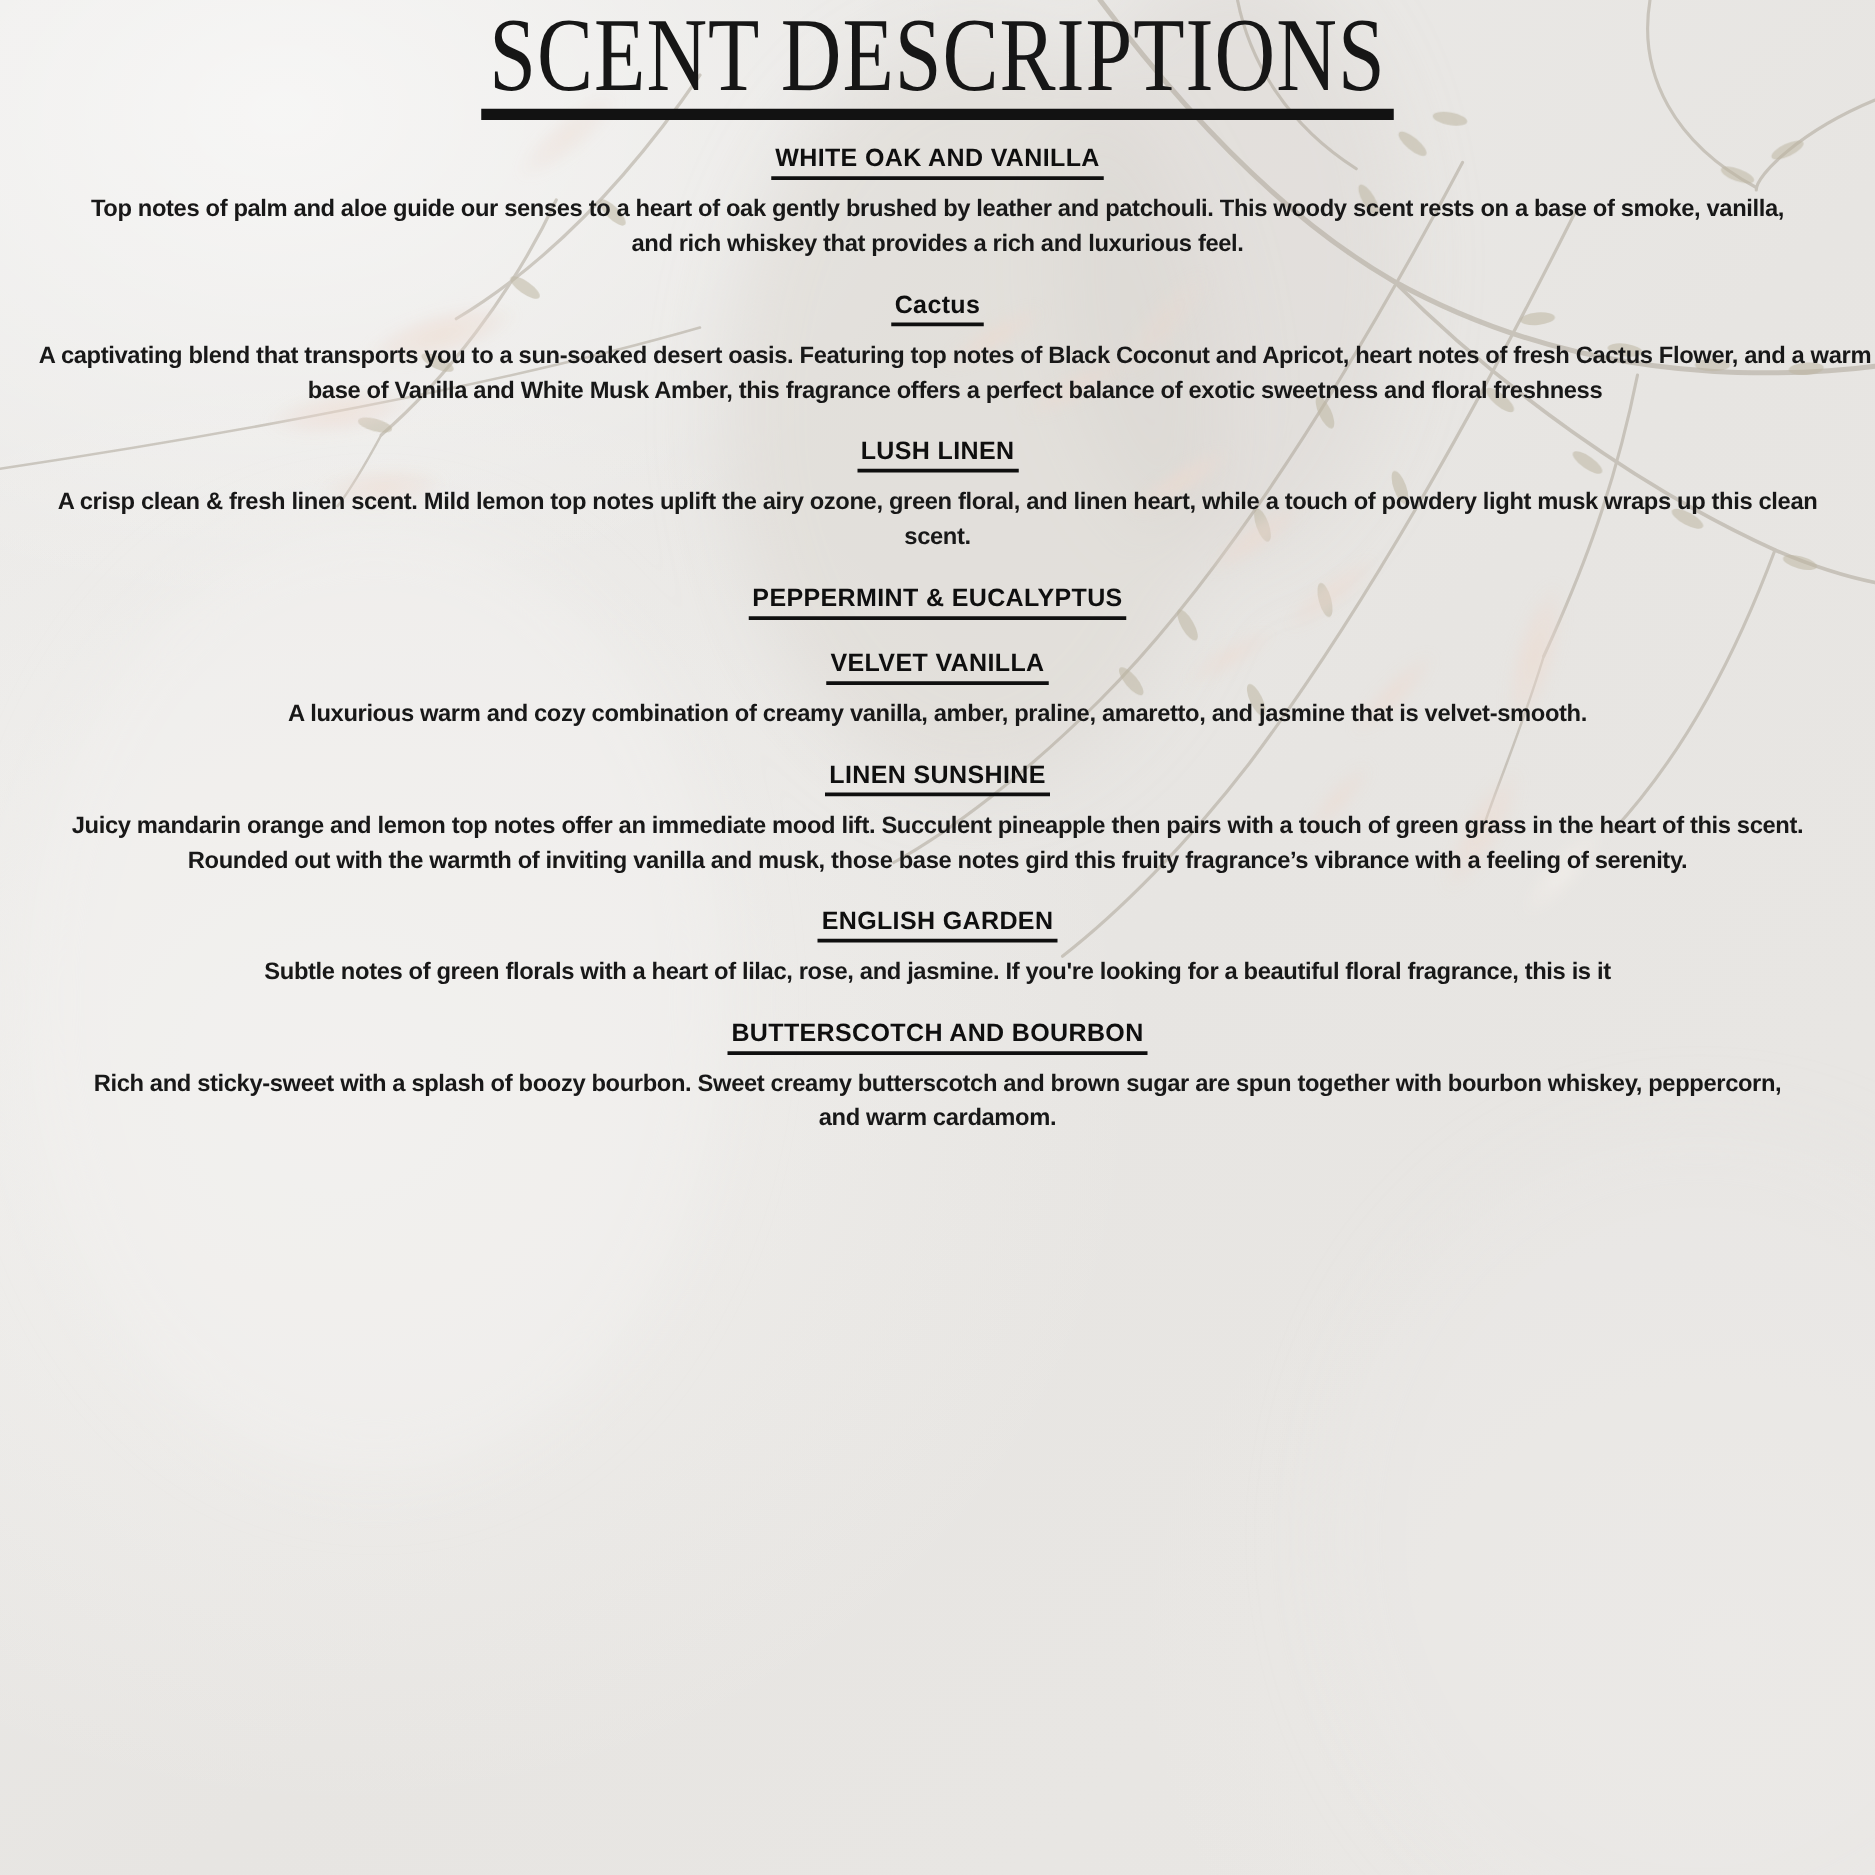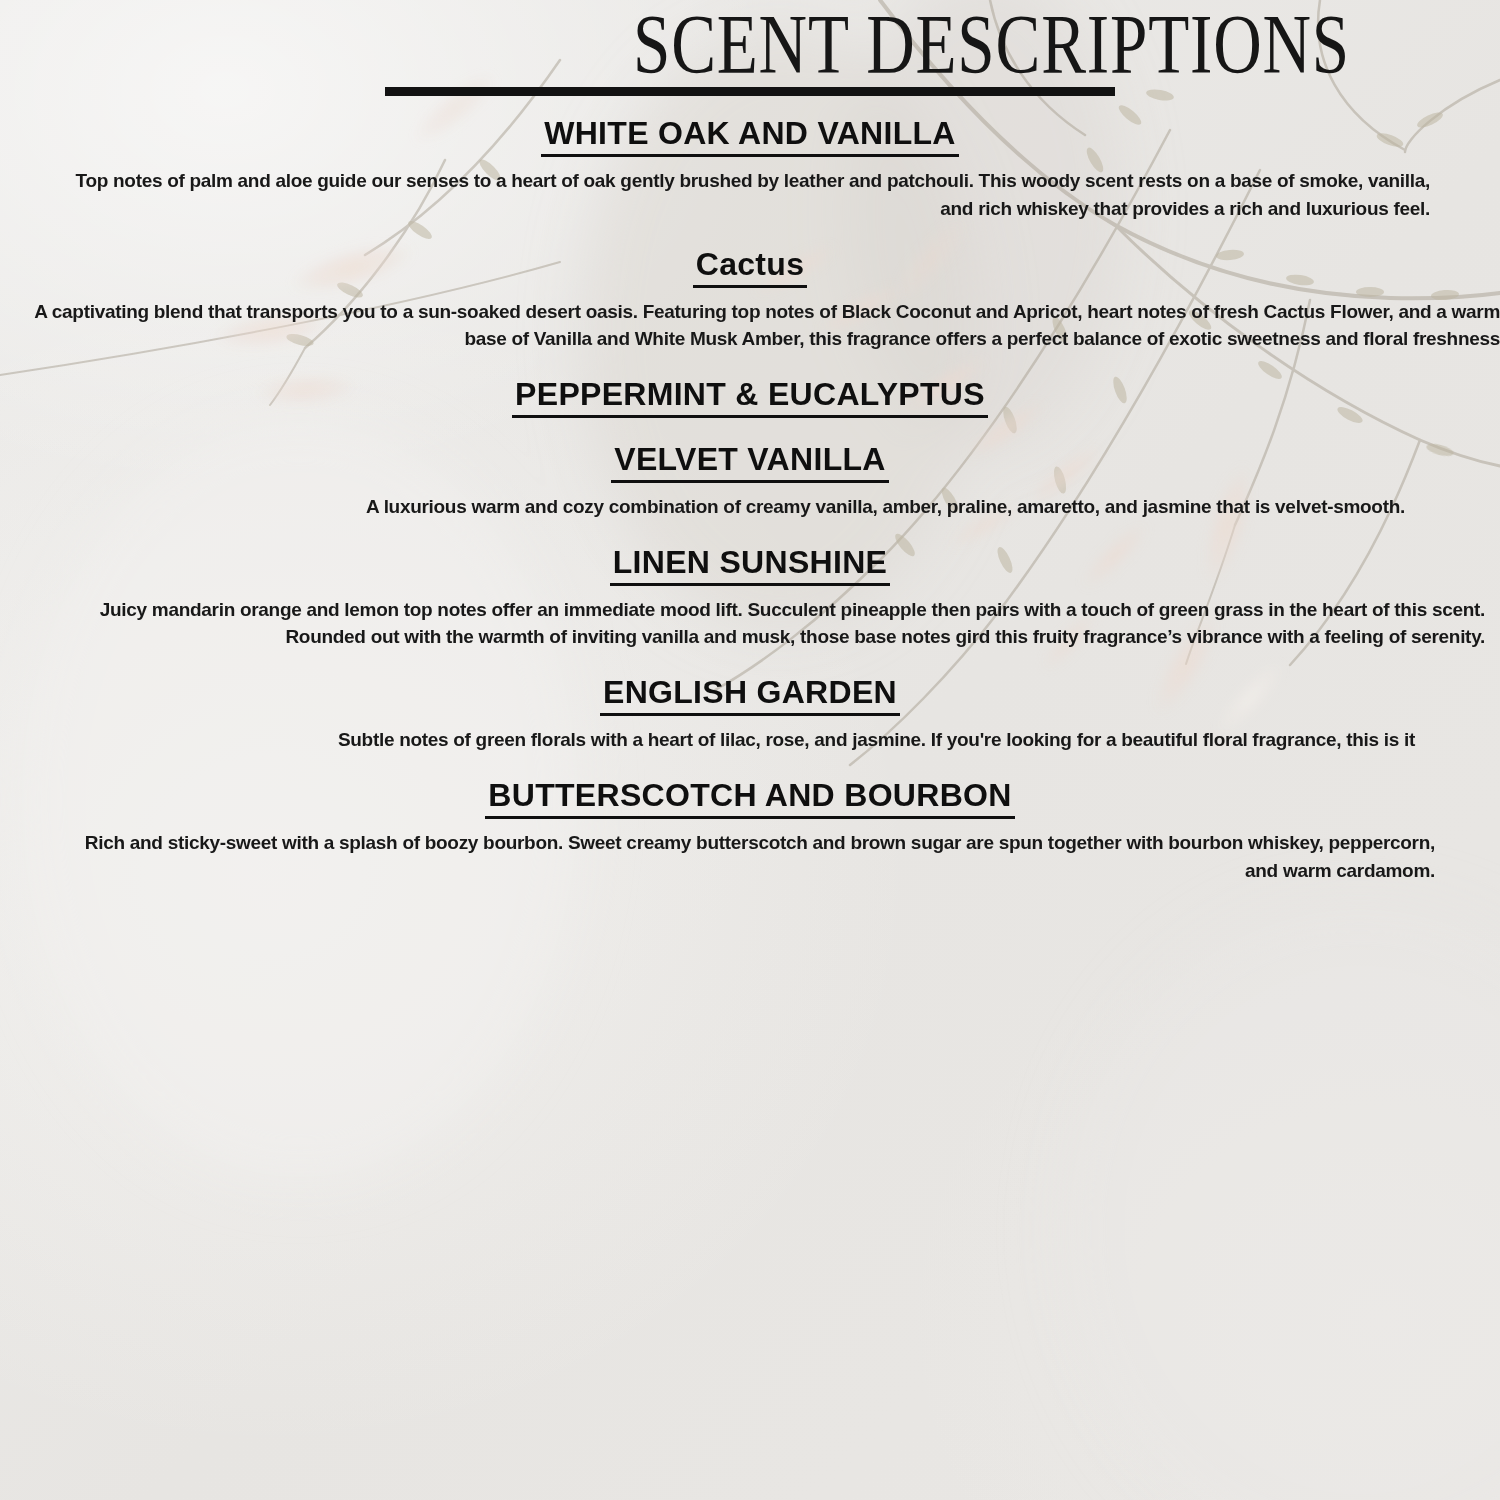--- a/index.html
+++ b/index.html
@@ -21,21 +21,21 @@
   .bg-decor {
     position: absolute;
     inset: 0;
     z-index: 0;
     pointer-events: none;
   }
 
   .content {
     position: relative;
     z-index: 1;
-    text-align: right;
+    text-align: center;
     padding-top: 6px;
   }
 
   .page-header { margin-bottom: 20px; }
 
   .title {
     font-family: "Liberation Serif", "DejaVu Serif", serif;
     font-weight: 400;
     font-size: 84px;
     line-height: 0.92;
@@ -51,21 +51,21 @@
     width: 730px;
     height: 9px;
     background: #121212;
     margin: 4px auto 0;
   }
 
   .scent { margin: 0; }
 
   .heading {
     font-weight: 700;
-    font-size: 32px;
+    font-size: 20px;
     line-height: 1.1;
     letter-spacing: 0.3px;
     color: #0f0f0f;
     display: table;
     margin: 24px auto 10px;
     padding: 0 3px 3px;
     border-bottom: 3px solid #0f0f0f;
   }
   .scent:first-of-type .heading { margin-top: 4px; }
 
@@ -195,20 +195,24 @@
     <section class="scent">
       <h2 class="heading">WHITE OAK AND VANILLA</h2>
       <p class="desc w0">Top notes of palm and aloe guide our senses to a heart of oak gently brushed by leather and patchouli. This woody scent rests on a base of smoke, vanilla, and rich whiskey that provides a rich and luxurious feel.</p>
     </section>
 
     <section class="scent">
       <h2 class="heading">Cactus</h2>
       <p class="desc w1">A captivating blend that transports you to a sun-soaked desert oasis. Featuring top notes of Black Coconut and Apricot, heart notes of fresh Cactus Flower, and a warm base of Vanilla and White Musk Amber, this fragrance offers a perfect balance of exotic sweetness and floral freshness</p>
     </section>
 
+    <section class="scent">
+      <h2 class="heading">LUSH LINEN</h2>
+      <p class="desc w2">A crisp clean &amp; fresh linen scent. Mild lemon top notes uplift the airy ozone, green floral, and linen heart, while a touch of powdery light musk wraps up this clean scent.</p>
+    </section>
 
     <section class="scent">
       <h2 class="heading">PEPPERMINT  &amp; EUCALYPTUS</h2>
     </section>
 
     <section class="scent">
       <h2 class="heading">VELVET VANILLA</h2>
       <p class="desc w4">A luxurious warm and cozy combination of creamy vanilla, amber, praline, amaretto, and jasmine that is velvet-smooth.</p>
     </section>
 

